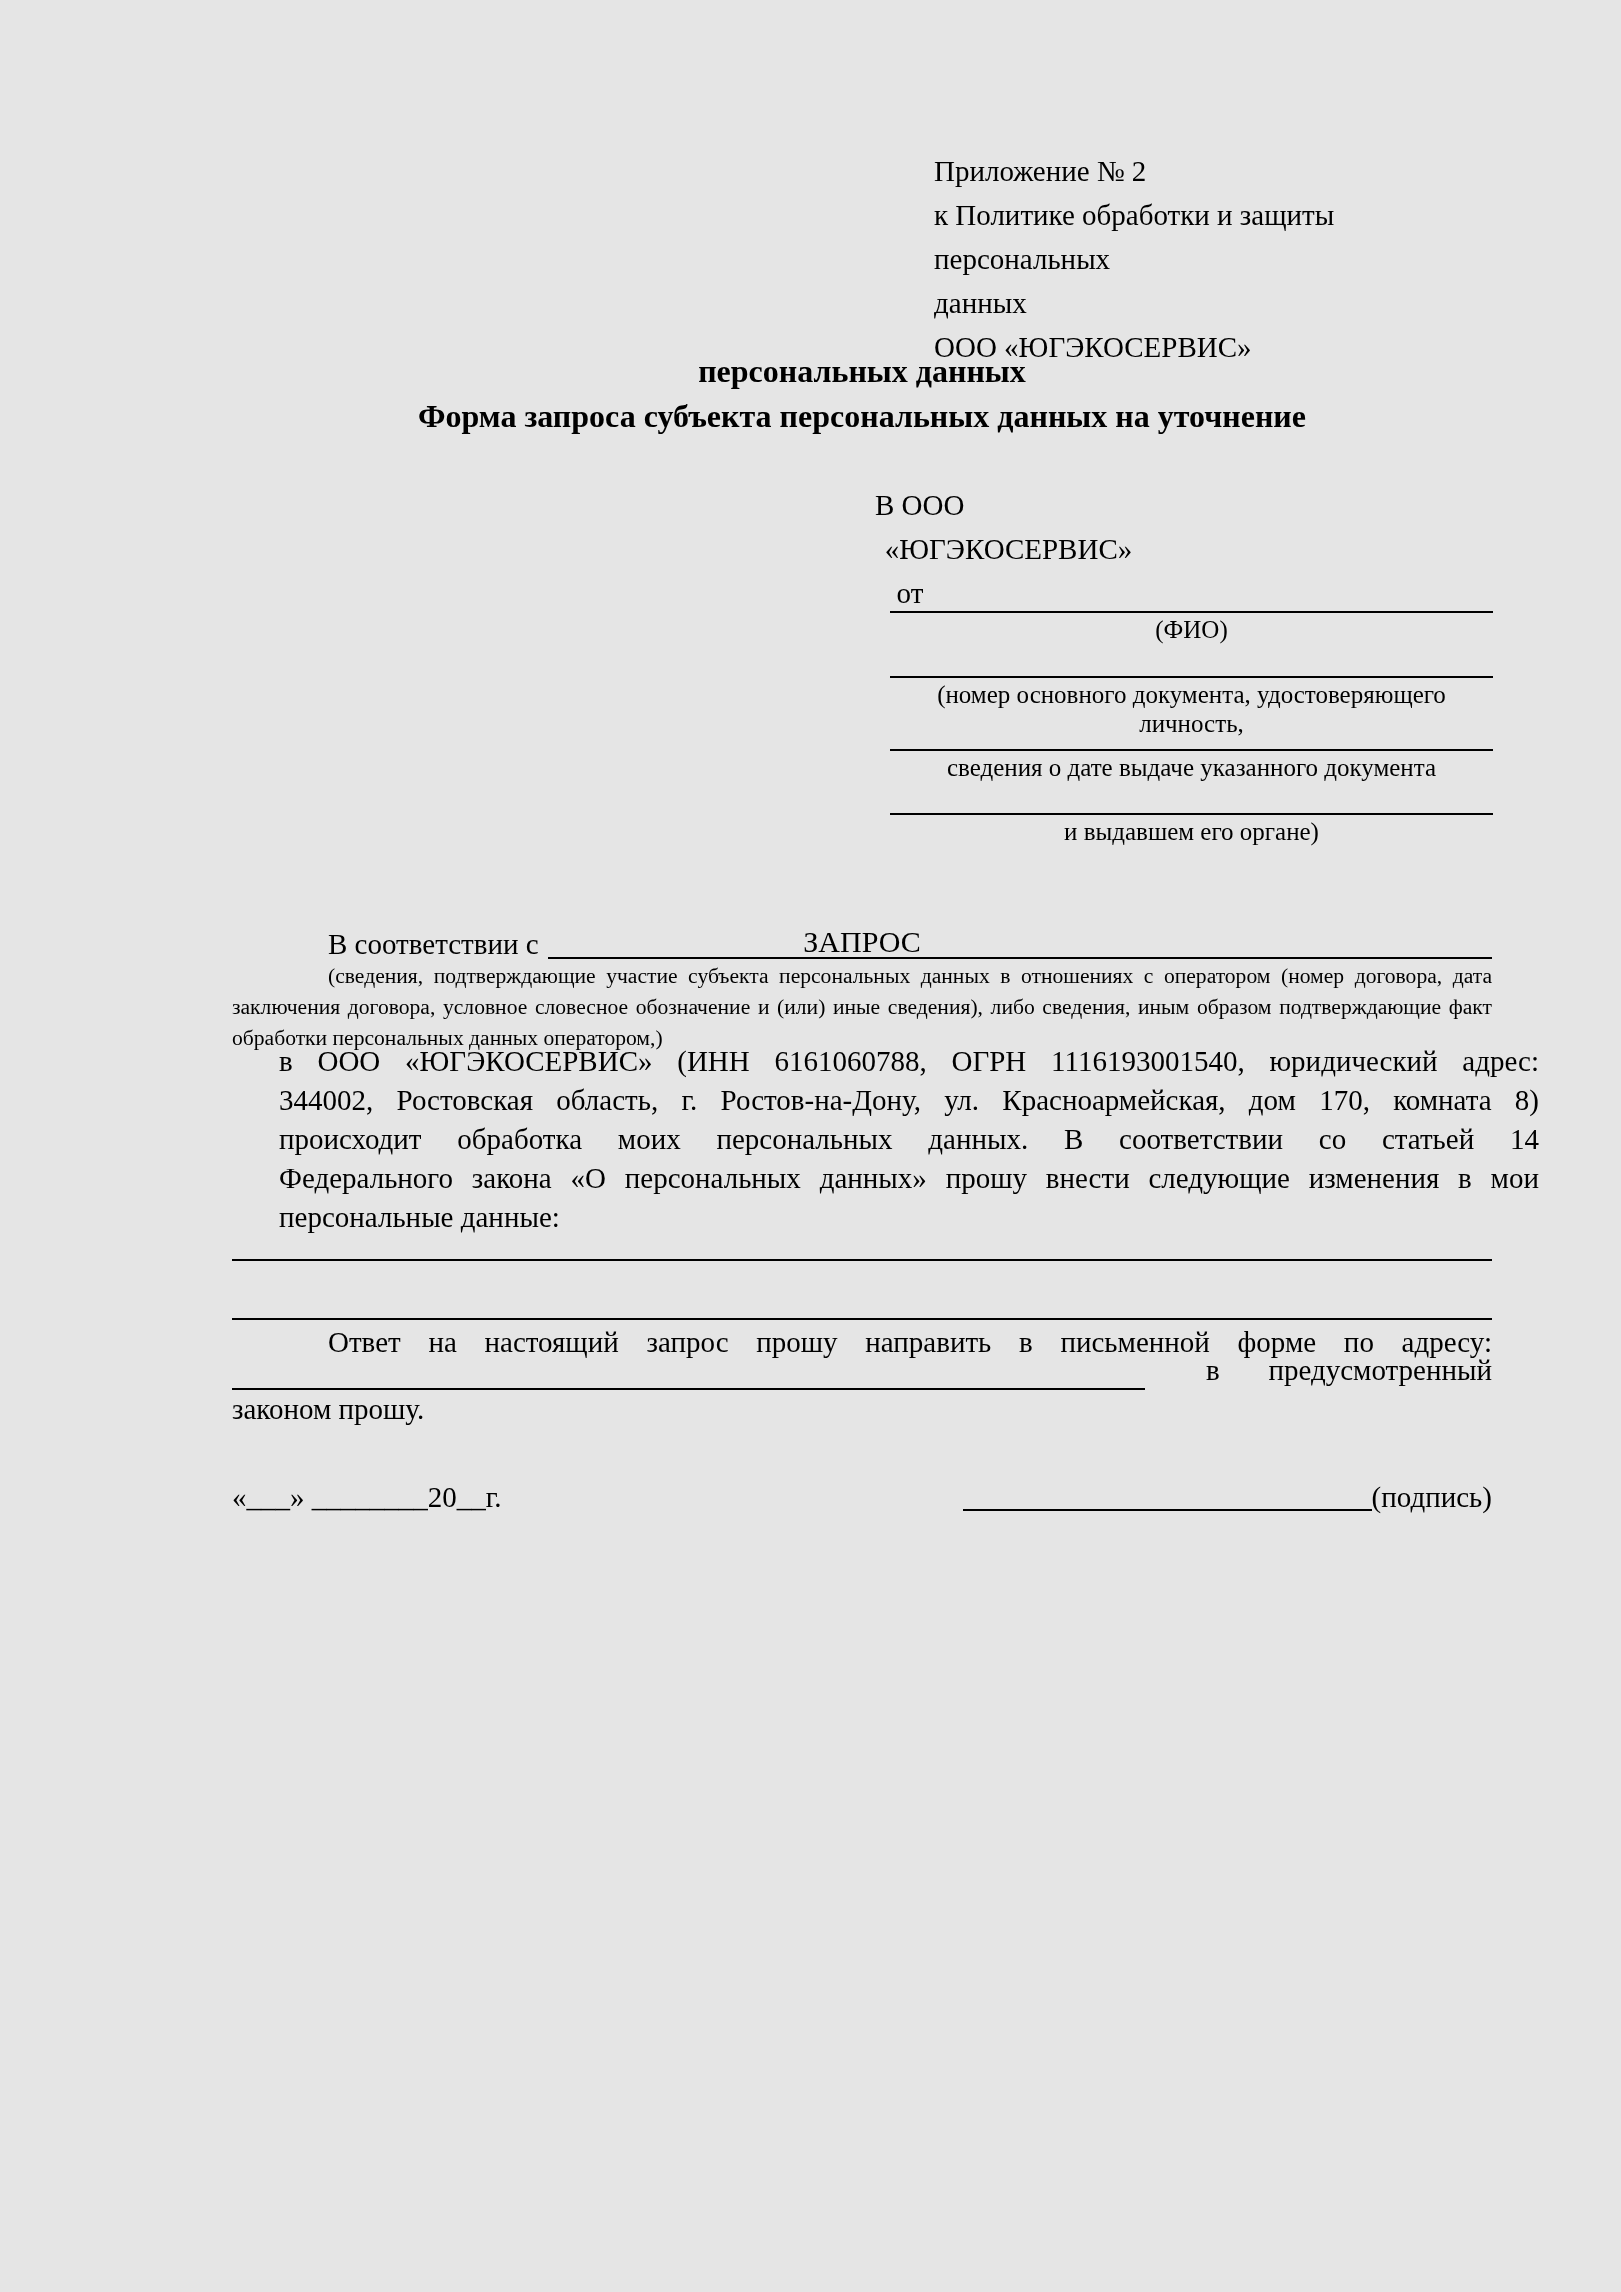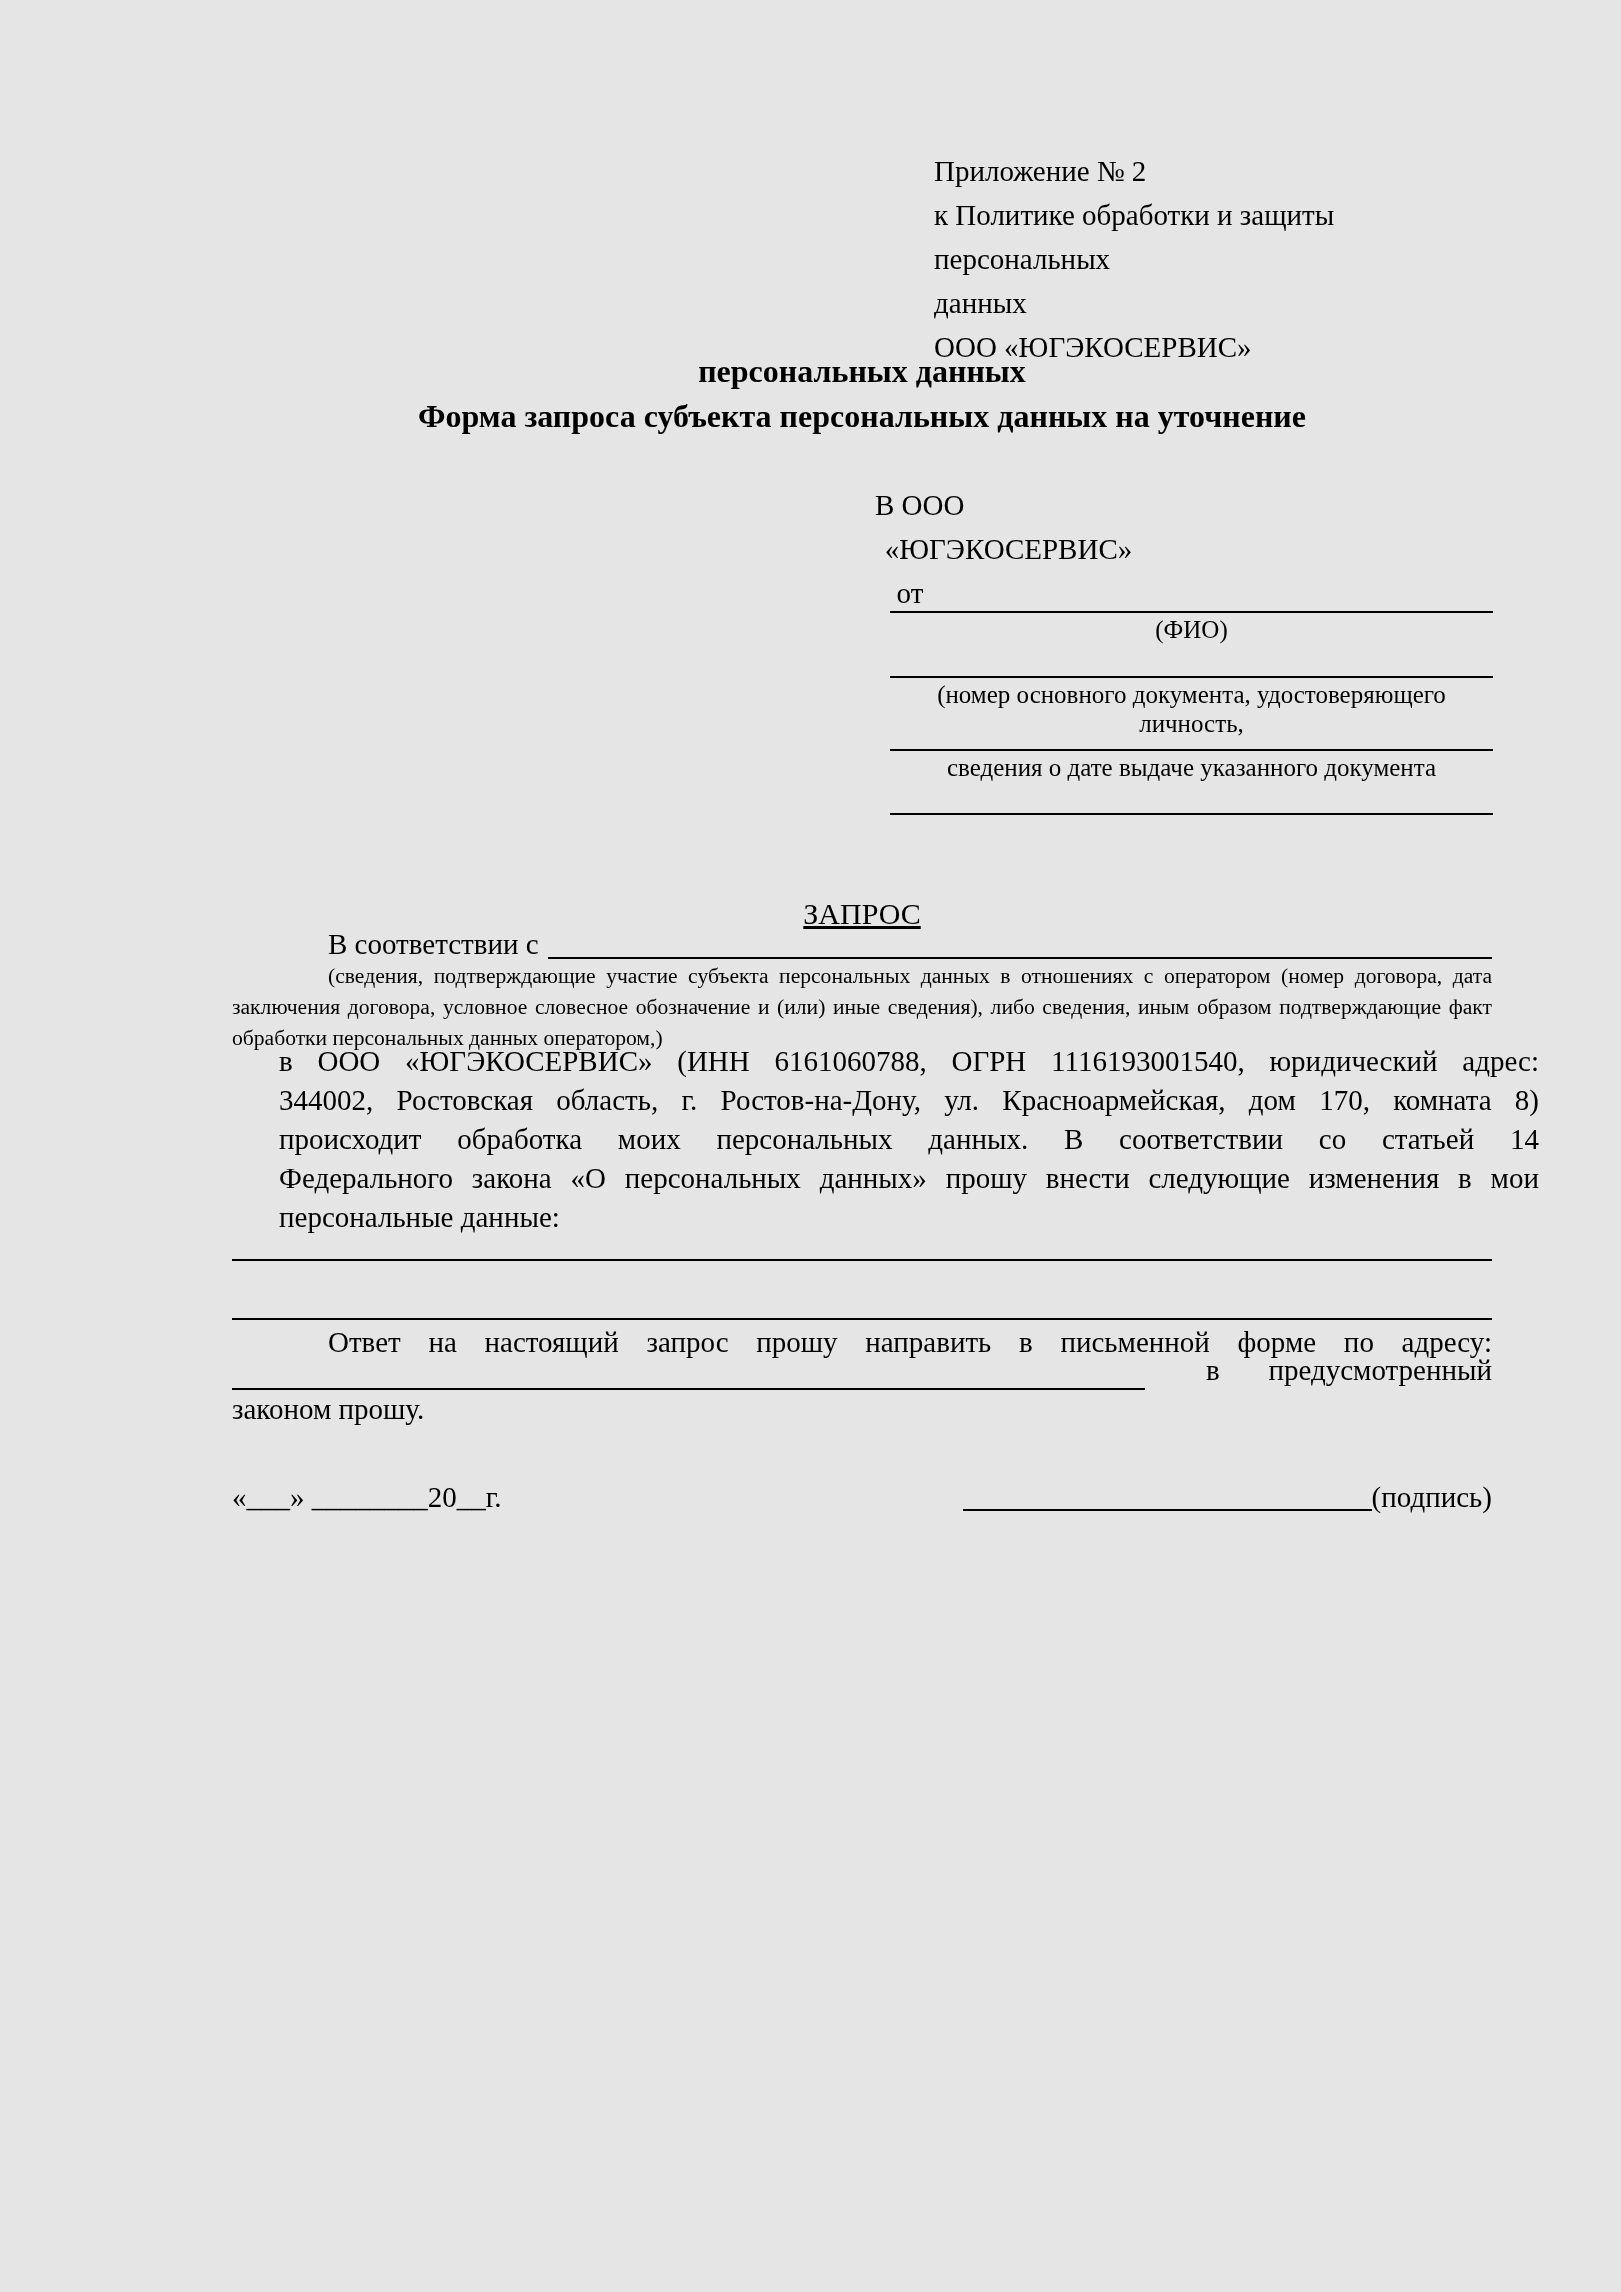--- a/index.html
+++ b/index.html
@@ -19,21 +19,21 @@
   
   .addressee{left:875px;top:483px;font-size:29px;line-height:44px;}
   .addressee .l2{padding-left:9.8px;}
   .addressee .l3{padding-left:21.6px;}
   
   .field{left:890px;width:603px;}
   .field .line{height:0;border-top:2.9px solid #000;}
   .field .cap{text-align:center;font-size:25px;line-height:29px;margin-top:2px;}
   .f1{top:611px;} .f2{top:676px;} .f3{top:749px;} .f4{top:813px;}
   
-  .req-heading{left:232px;top:892px;width:1260px;text-align:center;font-size:30px;line-height:44px;text-decoration:underline;}
+  .req-heading{left:232px;top:920px;width:1260px;text-align:center;font-size:30px;line-height:44px;}
   
   .acc-row{left:232px;top:925px;width:1260px;display:flex;font-size:29px;line-height:39px;}
   .acc-indent{width:96px;flex:0 0 96px;}
   .acc-label{white-space:nowrap;padding-right:9.8px;}
   .acc-fill{flex:1;border-bottom:2.9px solid #000;margin-bottom:4.9px;}
   
   .small-print{left:232px;top:961px;width:1260px;font-size:21.6px;line-height:31px;text-align:justify;}
   .small-print .sp1{text-indent:96px;}
   .jl{text-align:justify;text-align-last:justify;}
   
@@ -82,20 +82,21 @@
   <div class="abs field f2">
     <div class="line"></div>
     <div class="cap">(номер основного документа, удостоверяющего личность,</div>
   </div>
   <div class="abs field f3">
     <div class="line"></div>
     <div class="cap">сведения о дате выдаче указанного документа</div>
   </div>
   <div class="abs field f4">
     <div class="line"></div>
+    <div class="cap">и выдавшем его органе)</div>
   </div>
 
   <div class="abs req-heading">ЗАПРОС</div>
 
   <div class="abs acc-row">
     <span class="acc-indent"></span>
     <span class="acc-label">В соответствии с</span>
     <span class="acc-fill"></span>
   </div>
 

